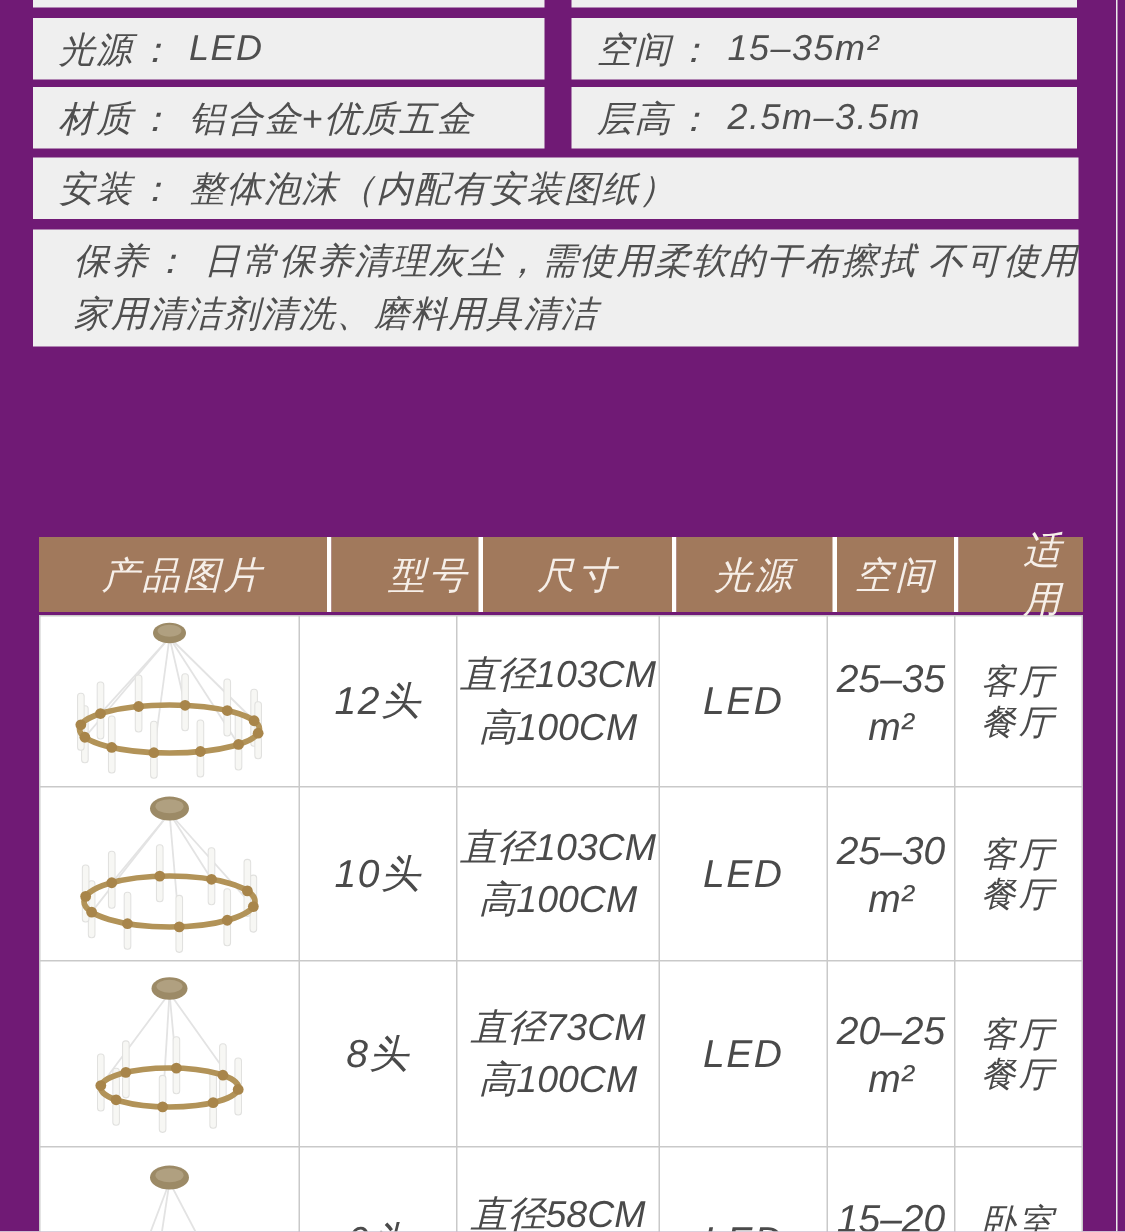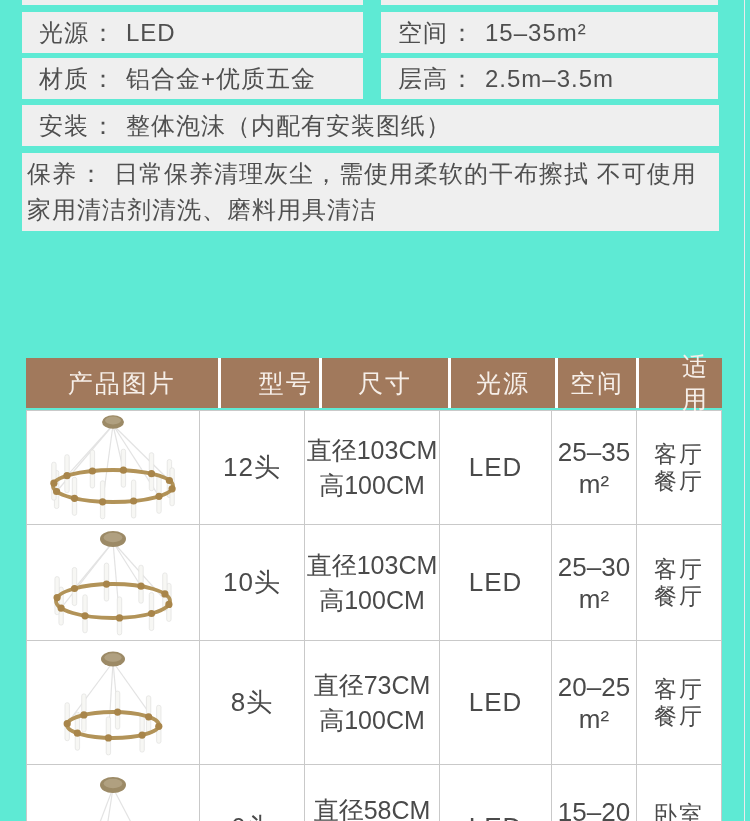--- a/index.html
+++ b/index.html
@@ -1,31 +1,31 @@
 <!DOCTYPE html>
 <html><head>
 <meta charset="utf-8">
 <style>
   html,body{margin:0;padding:0;background:#fff;}
-  .page{position:relative;width:750px;height:821px;overflow:hidden;background:#5eead4;
-        font-family:"Liberation Sans","DejaVu Sans",sans-serif;color:#4f4f4f;}
+  .page{position:relative;width:750px;height:821px;overflow:hidden;background:#701a75;
+        font-family:"Liberation Sans","DejaVu Sans",sans-serif;color:#4f4f4f;font-style:italic;}
 
   
   .specblk{position:absolute;background:#efefef;box-sizing:border-box;}
   .specline{display:flex;align-items:center;height:100%;padding-left:17px;
             font-size:24px;letter-spacing:1px;white-space:nowrap;color:#4f4f4f;}
   .sp-colon{margin:0 10px 0 2px;}
   #sp-part-l{left:22px;top:0;width:341px;height:5px;}
   #sp-part-r{left:381px;top:0;width:337px;height:5px;}
   #sp-light   {left:22px; top:12px;width:341px;height:41px;}
   #sp-space   {left:381px;top:12px;width:337px;height:41px;}
   #sp-material{left:22px; top:58px;width:341px;height:41px;}
   #sp-height  {left:381px;top:58px;width:337px;height:41px;}
   #sp-install {left:22px; top:105px;width:697px;height:41px;}
-  #sp-care    {left:22px; top:153px;width:697px;height:78px;padding:3px 12px 0 5px;}
+  #sp-care    {left:22px; top:153px;width:697px;height:78px;padding:3px 12px 0 27px;}
   #sp-care .careline{display:flex;align-items:center;height:36px;font-size:24px;
                      letter-spacing:1px;white-space:nowrap;}
   #sp-care .careline2{line-height:36px;font-size:24px;letter-spacing:1px;white-space:nowrap;}
 
   
   .lamp-table{position:absolute;left:26px;top:358px;width:696px;}
   .thead{display:flex;height:50px;}
   .th{box-sizing:border-box;background:#a1795c;color:#f6efe9;font-size:25px;
       letter-spacing:2px;display:flex;align-items:center;justify-content:center;
       border-right:3px solid #ffffff;}

